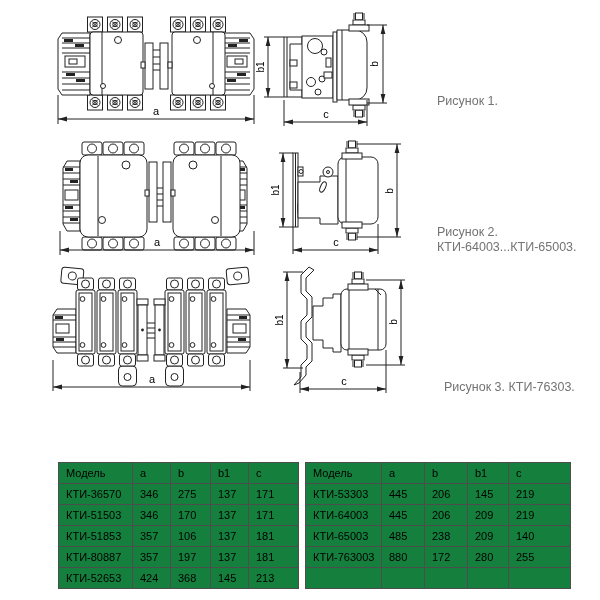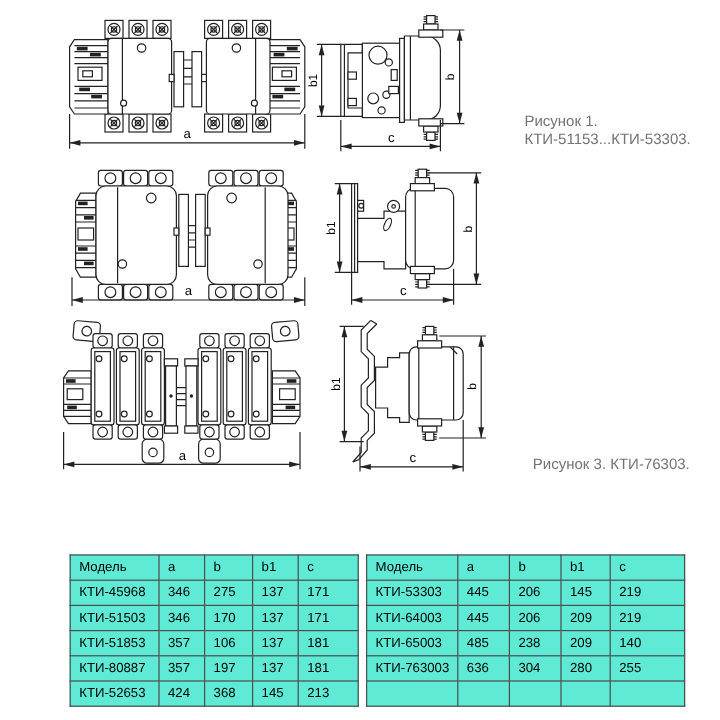--- a/index.html
+++ b/index.html
@@ -7,21 +7,21 @@
           font-family:"Liberation Sans", sans-serif; overflow:hidden; }
   .fig { position:absolute; overflow:visible; }
   .fig rect, .fig path, .fig circle, .fig ellipse, .fig polyline {
         fill:#fff; stroke:#222; stroke-width:1; }
   .fig .ln { fill:none; }
   .fig .fl { fill:#222; stroke:none; }
   .fig .tx { fill:#000; stroke:none; font:11px "Liberation Sans", sans-serif; }
   .fig .txs { font-size:10px; }
   .caption { position:absolute; font-size:12.5px; line-height:15px; color:#737373; }
   .dimtable { position:absolute; border-collapse:collapse; table-layout:fixed;
-              font-size:11px; color:#000; background:#5eead4; }
+              font-size:11px; color:#000; background:#15803d; }
   .dimtable td { border:1px solid #4d4d4d; padding:0 2px 0 7px; height:20px;
                  vertical-align:middle; overflow:hidden; white-space:nowrap; }
 </style>
 </head>
 <body>
 
 <div class="page">
 
   <svg class="fig" style="left:55px;top:10px" width="202" height="118" viewBox="0 0 202 118">
     <defs>
@@ -159,21 +159,20 @@
     <g>
       <path class="ln" d="M26,92 V118 M109,92 V118 M26,114 H109"></path>
       <polygon class="fl" points="26,114 35,111.6 35,116.4"></polygon>
       <polygon class="fl" points="109,114 100,111.6 100,116.4"></polygon>
       <text class="tx" x="68" y="110" text-anchor="middle">c</text>
     </g>
   </svg>
 
   <div class="caption" style="left:437px;top:94px">
     <div>Рисунок 1.</div>
-    <div>КТИ-51153...КТИ-53303.</div>
   </div>
 
   <svg class="fig" style="left:42px;top:140px" width="226" height="120" viewBox="0 0 226 120">
     <defs>
       <g id="tabB">
           <rect x="-10" y="0" width="20" height="13" rx="2"></rect>
           <circle cx="0" cy="6.5" r="4.5"></circle>
         </g>
     </defs>
     <g>
@@ -283,20 +282,24 @@
       <text class="tx txs" text-anchor="middle" transform="translate(131,51) rotate(-90)">b</text>
     </g>
     <g>
       <path class="ln" d="M31,87 V114 M116,84 V114 M31,110 H116"></path>
       <polygon class="fl" points="31,110 40,107.6 40,112.4"></polygon>
       <polygon class="fl" points="116,110 107,107.6 107,112.4"></polygon>
       <text class="tx" x="74" y="106" text-anchor="middle">c</text>
     </g>
   </svg>
 
+  <div class="caption" style="left:437px;top:225px">
+    <div>Рисунок 2.</div>
+    <div>КТИ-64003...КТИ-65003.</div>
+  </div>
 
   <svg class="fig" style="left:38px;top:265px" width="234" height="132" viewBox="0 0 234 132">
     <defs>
       <g id="colC">
         <rect x="-9.5" y="0" width="19" height="64" rx="2"></rect>
         <rect class="ln" x="-6.5" y="3" width="13" height="58"></rect>
         <circle cx="-3" cy="9" r="2.4"></circle>
           <circle cx="-3" cy="55" r="2.4"></circle>
       </g>
       <g id="tabC">
@@ -440,21 +443,21 @@
       </colgroup>
     <tbody>
         <tr>
           <td>Модель</td>
           <td>a</td>
           <td>b</td>
           <td>b1</td>
           <td>c</td>
         </tr>
         <tr>
-          <td>КТИ-45968</td>
+          <td>КТИ-36570</td>
           <td>346</td>
           <td>275</td>
           <td>137</td>
           <td>171</td>
         </tr>
         <tr>
           <td>КТИ-51503</td>
           <td>346</td>
           <td>170</td>
           <td>137</td>
@@ -516,22 +519,22 @@
         </tr>
         <tr>
           <td>КТИ-65003</td>
           <td>485</td>
           <td>238</td>
           <td>209</td>
           <td>140</td>
         </tr>
         <tr>
           <td>КТИ-763003</td>
-          <td>636</td>
-          <td>304</td>
+          <td>880</td>
+          <td>172</td>
           <td>280</td>
           <td>255</td>
         </tr>
         <tr>
           <td></td>
           <td></td>
           <td></td>
           <td></td>
           <td></td>
         </tr>

